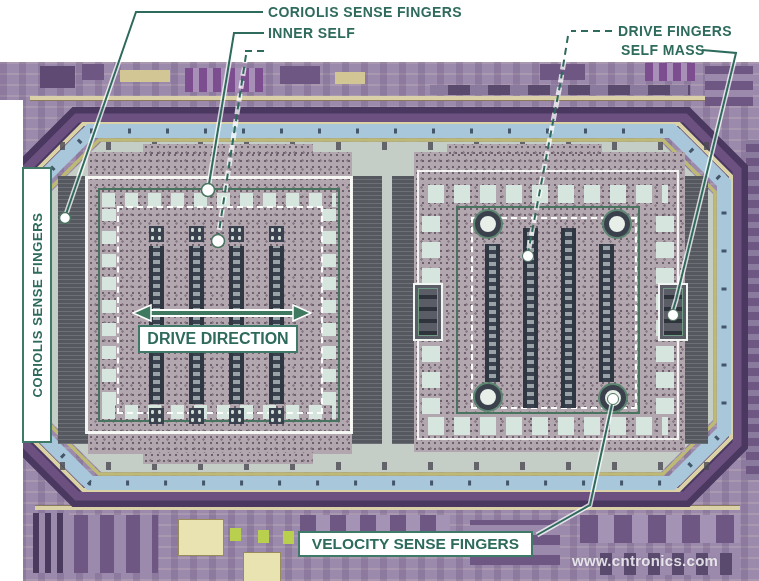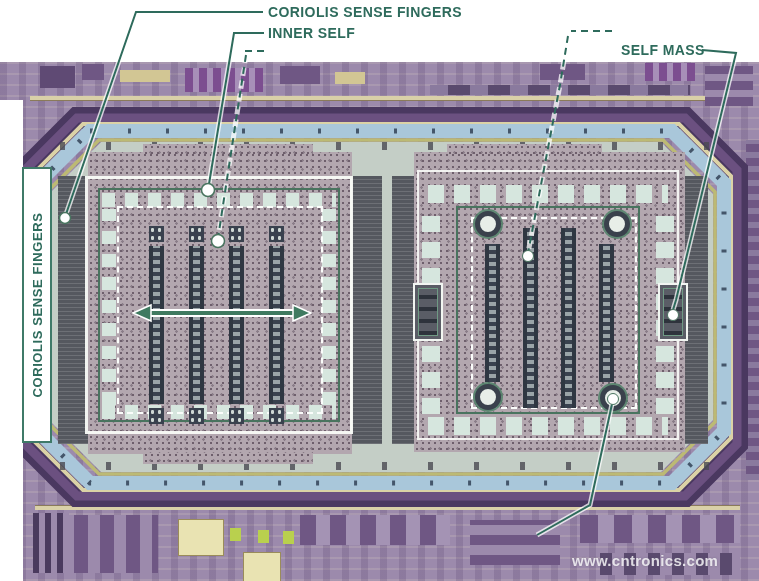--- a/index.html
+++ b/index.html
@@ -181,20 +181,23 @@
     <circle cx="613" cy="399" r="5.5" fill="#ffffff" stroke="#49745f" stroke-width="1"></circle>
 
     <line x1="150" y1="313" x2="294" y2="313" stroke="#ffffff" stroke-width="8"></line>
     <line x1="150" y1="313" x2="294" y2="313" stroke="#3f7a60" stroke-width="4"></line>
     <polygon points="133,313 151,305 151,321" fill="#3f7a60" stroke="#ffffff" stroke-width="1.5"></polygon>
     <polygon points="311,313 293,305 293,321" fill="#3f7a60" stroke="#ffffff" stroke-width="1.5"></polygon>
   </svg>
 
   <div class="lbl" style="left:268px;top:4px;">CORIOLIS SENSE FINGERS</div>
   <div class="lbl" style="left:268px;top:25px;">INNER SELF</div>
+  <div class="lbl" style="left:618px;top:23px;">DRIVE FINGERS</div>
   <div class="lbl" style="left:621px;top:42px;">SELF MASS</div>
 
   <div id="side-label" class="labelbox">
     <span>CORIOLIS SENSE FINGERS</span>
   </div>
+  <div id="drive-box" class="labelbox">DRIVE DIRECTION</div>
+  <div id="velocity-box" class="labelbox">VELOCITY SENSE FINGERS</div>
 
   <div id="watermark">www.cntronics.com</div>
 </div>
 
 </body></html>

